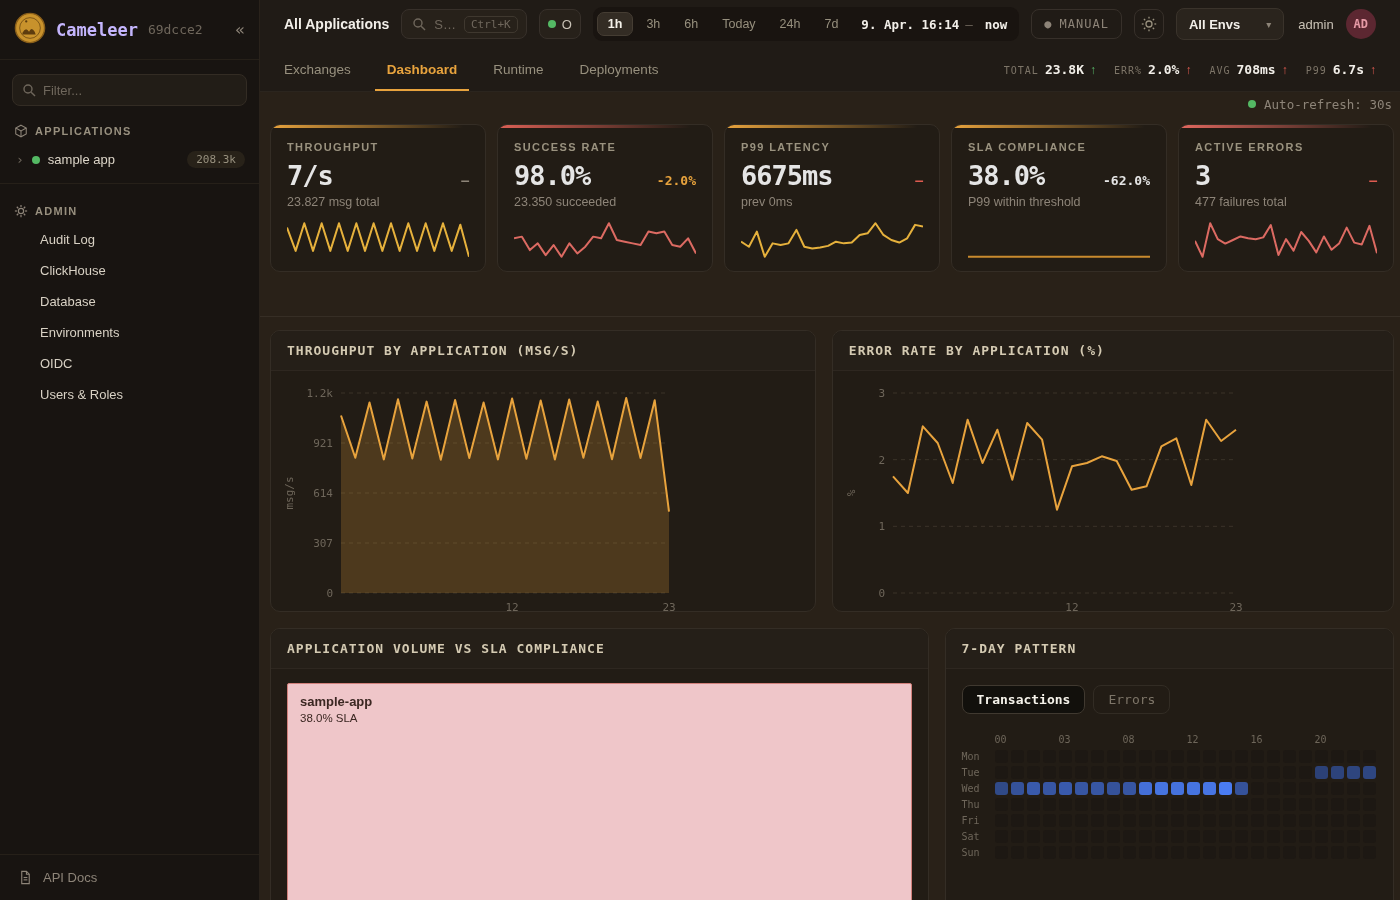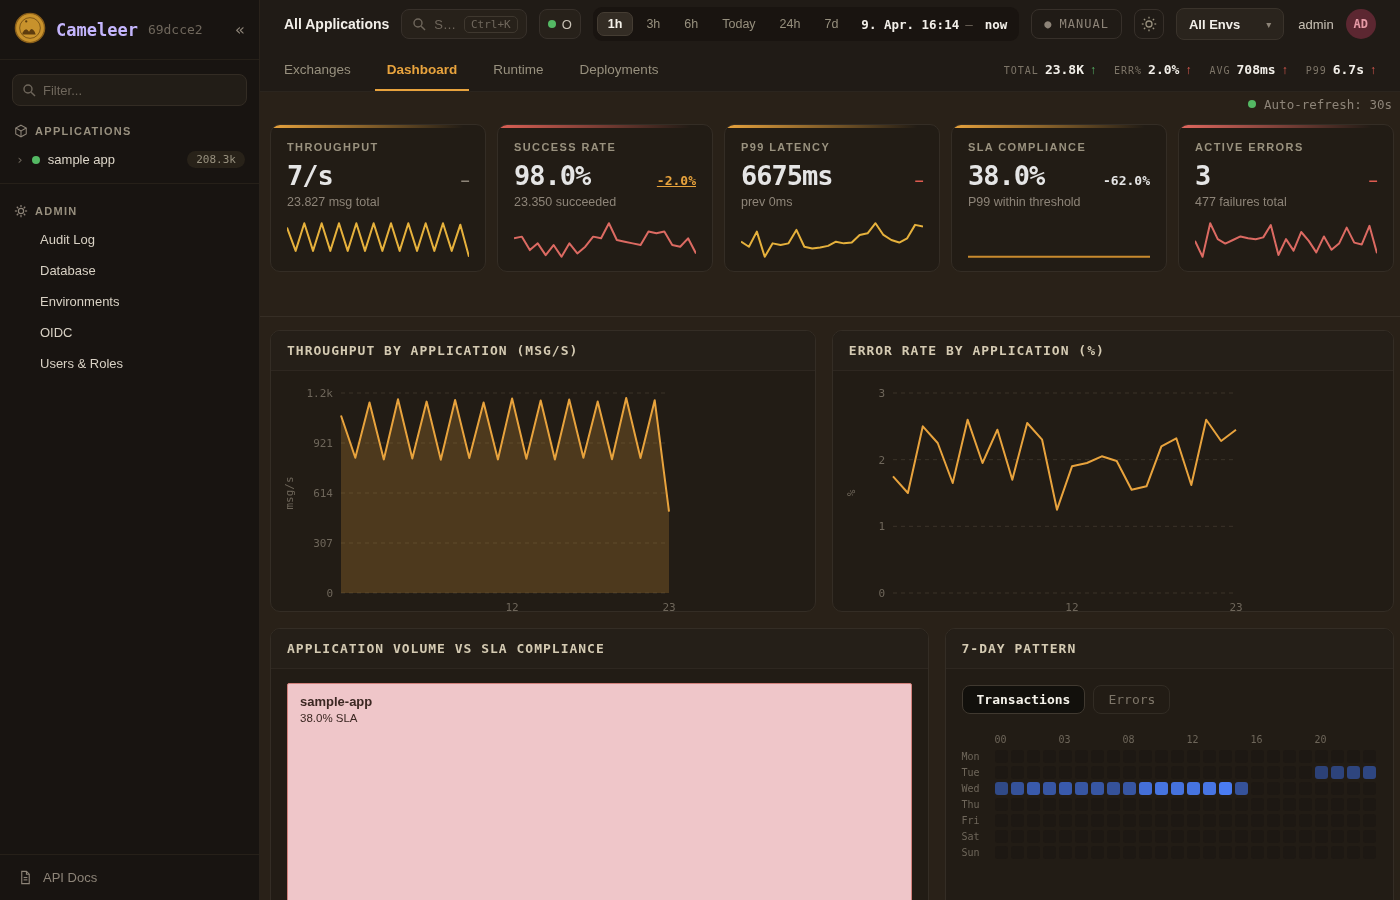--- a/index.html
+++ b/index.html
@@ -160,20 +160,21 @@
           <line x1="3.2" y1="3.2" x2="4.8" y2="4.8"></line>
           <line x1="11.2" y1="11.2" x2="12.8" y2="12.8"></line>
           <line x1="3.2" y1="12.8" x2="4.8" y2="11.2"></line>
           <line x1="11.2" y1="4.8" x2="12.8" y2="3.2"></line>
         </g>
     </svg>
     <span>ADMIN</span>
   </div>
 
   <div class="admin-item">Audit Log</div>
+  <div class="admin-item">ClickHouse</div>
   <div class="admin-item">Database</div>
   <div class="admin-item">Environments</div>
   <div class="admin-item">OIDC</div>
   <div class="admin-item">Users &amp; Roles</div>
 
   <div class="side-bottom">
     <svg width="15" height="15" viewBox="0 0 16 16" fill="none" stroke="#8d8478" stroke-width="1.2">
       <path d="M4 1.5 h5 l3 3 v10 h-8 z"></path>
         <path d="M9 1.5 v3 h3"></path>
         <line x1="6" y1="8" x2="10" y2="8"></line>
@@ -290,21 +291,21 @@
         <div class="kpi-sub">23.827 msg total</div>
         <div class="kpi-spark"><svg viewBox="0 0 200 40" preserveAspectRatio="none" width="100%" height="100%">
               <polyline points="0.0,8.2 9.5,30.4 19.0,4.0 28.6,30.4 38.1,4.0 47.6,30.4 57.1,4.0 66.7,30.4 76.2,4.0 85.7,30.4 95.2,4.0 104.8,30.4 114.3,4.0 123.8,30.4 133.3,4.0 142.9,30.4 152.4,4.0 161.9,30.4 171.4,4.0 181.0,30.4 190.5,5.4 200.0,36.0" fill="none" stroke="#e6b13c" stroke-width="2" stroke-linejoin="round" vector-effect="non-scaling-stroke"></polyline>
             </svg></div>
       </div>
       <div class="kpi-card">
         <div class="kpi-accent" style="background: linear-gradient(90deg, rgb(220, 96, 85), rgba(0, 0, 0, 0) 90%);"></div>
         <div class="kpi-title">SUCCESS RATE</div>
         <div class="kpi-value-row">
             <span class="kpi-value">98.0%</span>
-            <span class="kpi-delta" style="color: rgb(232, 163, 61); text-decoration: underline;">-2.0%</span>
+            <span class="kpi-delta" style="color: rgb(232, 163, 61);">-2.0%</span>
           </div>
         <div class="kpi-sub">23.350 succeeded</div>
         <div class="kpi-spark"><svg viewBox="0 0 200 40" preserveAspectRatio="none" width="100%" height="100%">
               <polyline points="0.0,18.4 8.7,16.8 17.4,29.6 26.1,23.2 34.8,34.4 43.5,24.8 52.2,36.0 60.9,23.2 69.6,32.8 78.3,26.4 87.0,16.8 95.7,18.4 104.3,4.0 113.0,20.0 121.7,21.6 130.4,23.2 139.1,24.8 147.8,12.0 156.5,13.6 165.2,12.0 173.9,24.8 182.6,26.4 191.3,18.4 200.0,32.8" fill="none" stroke="#dc6a62" stroke-width="2" stroke-linejoin="round" vector-effect="non-scaling-stroke"></polyline>
             </svg></div>
       </div>
       <div class="kpi-card">
         <div class="kpi-accent" style="background: linear-gradient(90deg, rgb(232, 163, 61), rgba(0, 0, 0, 0) 90%);"></div>
         <div class="kpi-title">P99 LATENCY</div>
         <div class="kpi-value-row">

